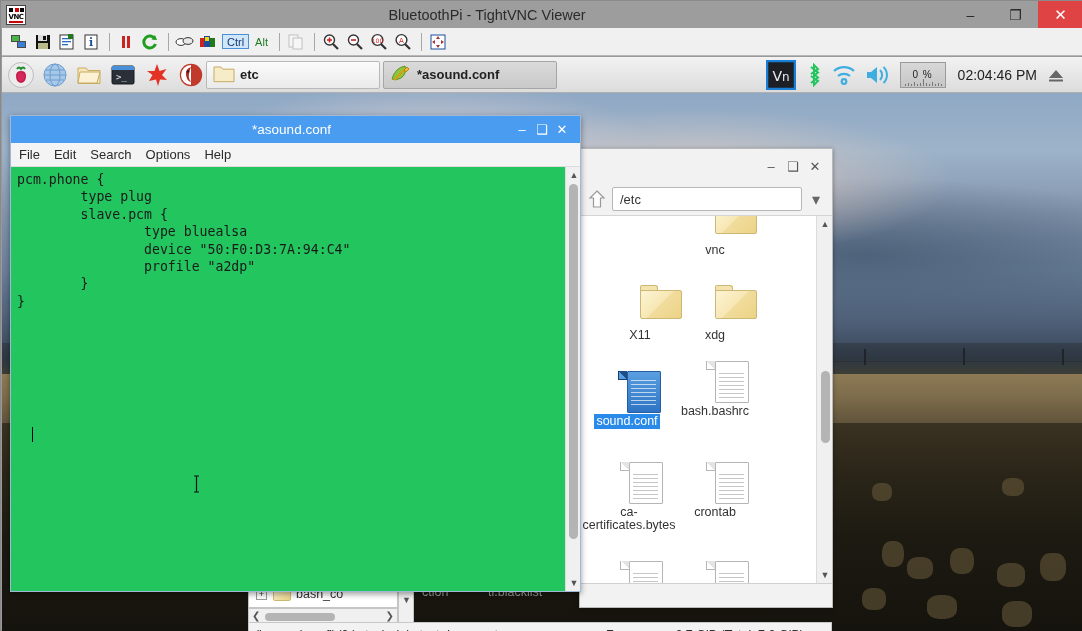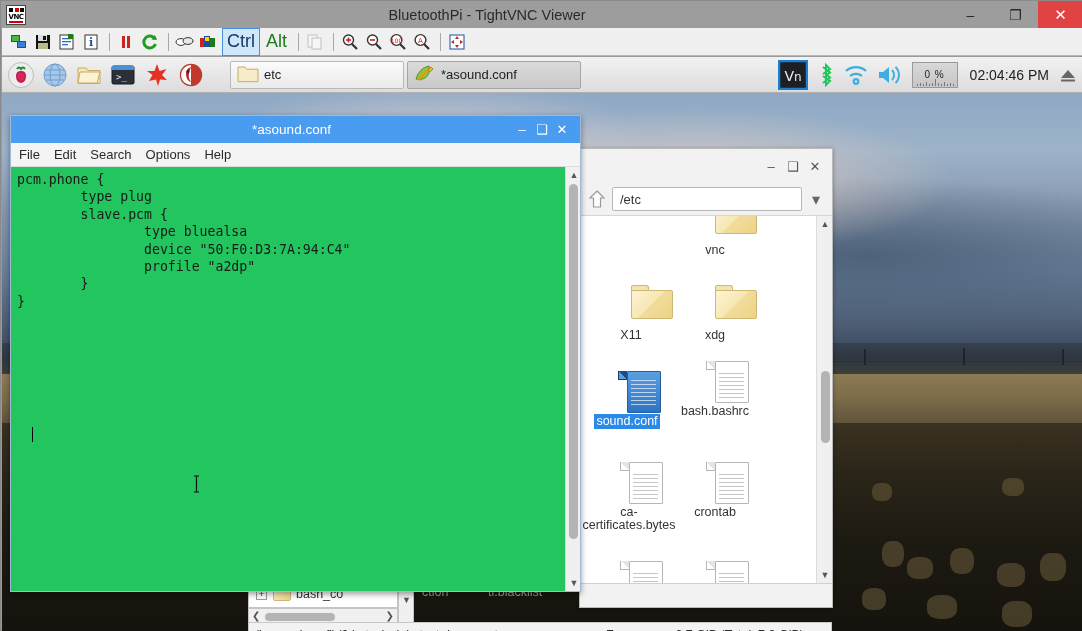--- a/index.html
+++ b/index.html
@@ -60,23 +60,23 @@
     display: flex; align-items: center;
     padding-left: 6px;
   }
   .tb-btn {
     width: 22px; height: 22px; margin-right: 2px;
     display: flex; align-items: center; justify-content: center;
     position: relative; flex: none;
   }
   .tb-sep { width: 1px; height: 18px; background: #a8a8a8; margin: 0 5px; flex: none; }
   .tb-key {
-    height: 28px; padding: 0 4px; margin-right: 2px;
+    height: 15px; padding: 0 4px; margin-right: 2px;
     display:flex; align-items:center; justify-content:center;
-    font-size: 18px; flex: none;
+    font-size: 11px; flex: none;
   }
   .tb-key.active { background: #cfe6fb; border: 1px solid #4a90d9; color: #15396b; }
   .tb-key.alt { color: #1f7a1f; }
 
   
   #remote-screen {
     position: absolute; left: 1px; top: 56px;
     width: 1080px; height: 574px;
     overflow: hidden;
     background: #2a2f36;
@@ -88,31 +88,31 @@
     width: 1080px; height: 36px;
     background: linear-gradient(to bottom, #f2f2f2 0%, #e6e6e6 55%, #dcdcdc 100%);
     border-bottom: 1px solid #b0b0b0;
     display: flex; align-items: center;
   }
   .launcher {
     width: 30px; height: 30px; margin-left: 4px; flex: none;
     display: flex; align-items: center; justify-content: center;
     position: relative;
   }
-  #taskbuttons { display: flex; margin-left: 24px; flex: none; }
+  #taskbuttons { display: flex; margin-left: 0; flex: none; font-weight: bold; }
   .taskbtn {
     height: 28px; min-width: 174px; margin-right: 3px;
     border: 1px solid #b9b9b9; border-radius: 2px;
     display: flex; align-items: center; padding: 0 6px;
     font-size: 13px; color: #222; flex: none;
     background: linear-gradient(to bottom,#fbfbfb,#eaeaea);
   }
   .taskbtn.active { background: linear-gradient(to bottom,#dadada,#c9c9c9); border-color:#a6a6a6; }
   .taskbtn .tb-ico { width: 22px; height: 22px; margin-right: 5px; flex:none; position:relative; }
-  #tray { margin-left: auto; display: flex; align-items: center; padding-right: 4px; }
+  #tray { margin-left: auto; display: flex; align-items: center; padding-right: 16px; }
   .tray-item { margin-left: 9px; display: flex; align-items: center; flex:none; position: relative; }
   #tray-clock { font-size: 14px; color: #222; margin-left: 12px; }
   #cpu-meter {
     width: 46px; height: 26px; border: 1px solid #9a9a9a;
     background: linear-gradient(to bottom,#d8d8d8,#c6c6c6);
     position: relative; display:flex; align-items:center; justify-content:center;
     font-size: 10px; color:#222; letter-spacing:1px;
   }
   #cpu-meter .spikes { position:absolute; left:2px; bottom:1px; width:42px; height:8px; }
   #cpu-meter .spikes i { position:absolute; bottom:0; width:1px; background:#777; }
@@ -636,21 +636,21 @@
       <div id="fm-body">
         <div id="fm-icons">
 
           <div class="fm-item" style="left:92px; top:-16px;">
             <span class="ico">
               <span class="folder-ico"><span class="body"></span></span>
             </span>
             <span class="lbl">vnc</span>
           </div>
 
-          <div class="fm-item" style="left:8px; top:69px;">
+          <div class="fm-item" style="left:17px; top:69px;">
             <span class="ico">
               <span class="folder-ico"><span class="tab"></span><span class="body"></span></span>
             </span>
             <span class="lbl">X11</span>
           </div>
           <div class="fm-item" style="left:92px; top:69px;">
             <span class="ico">
               <span class="folder-ico"><span class="tab"></span><span class="body"></span></span>
             </span>
             <span class="lbl">xdg</span>

